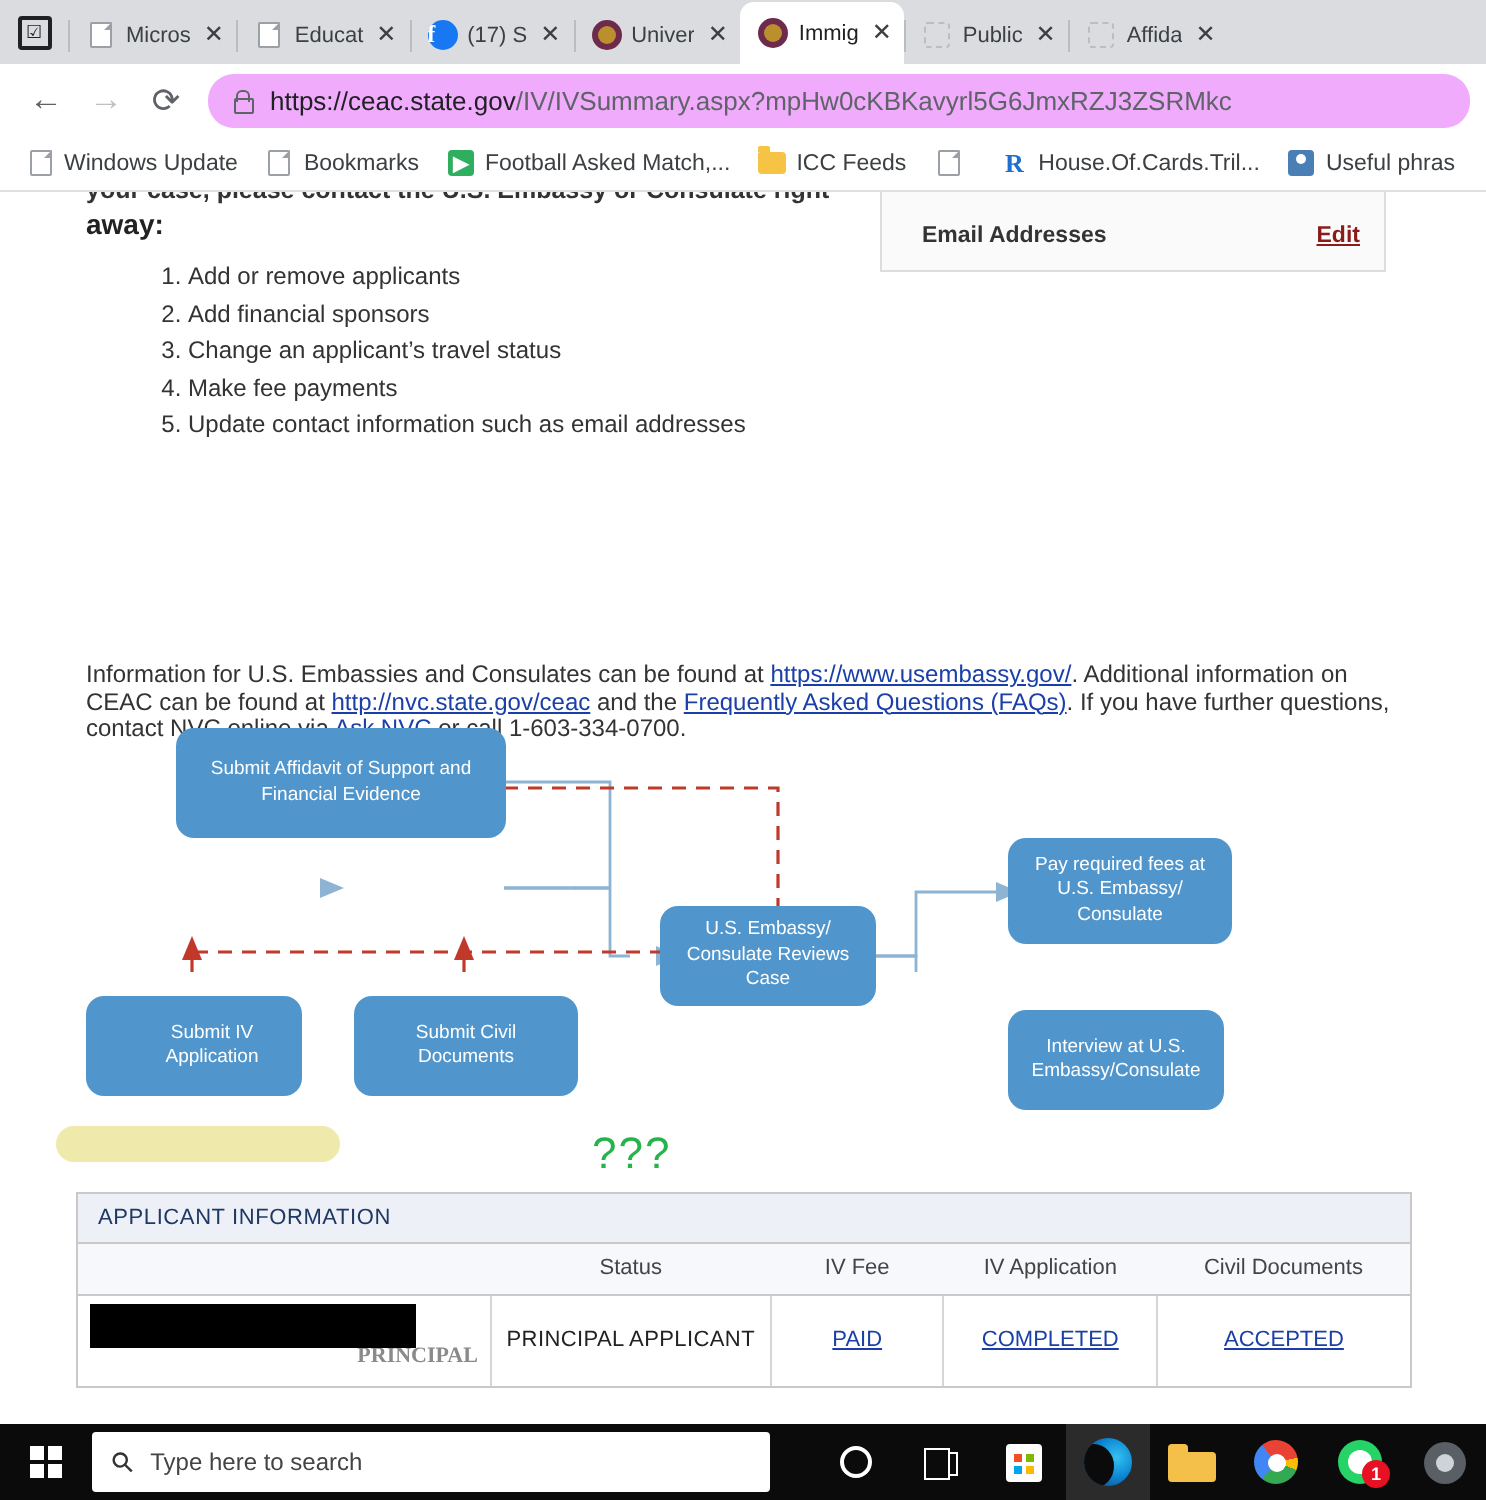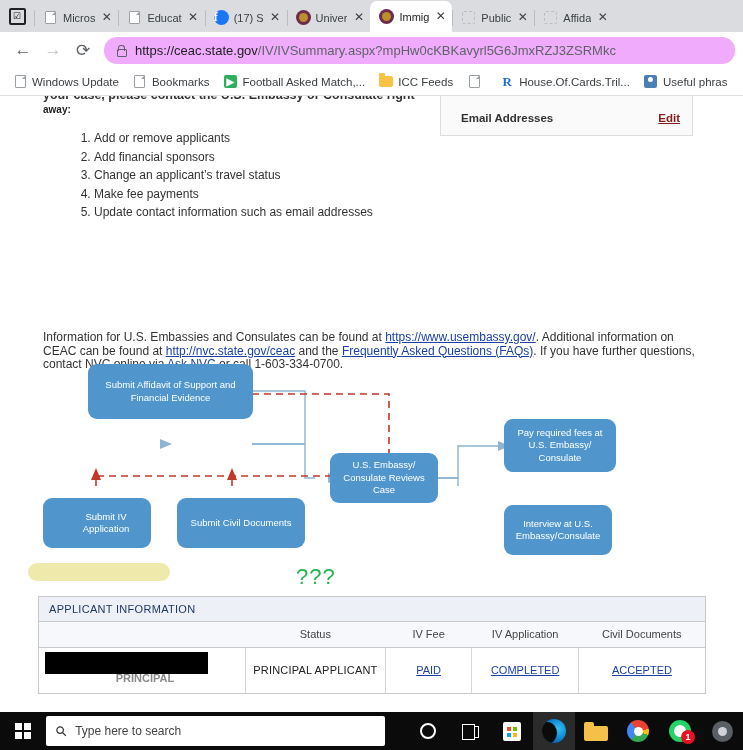--- a/index.html
+++ b/index.html
@@ -118,21 +118,21 @@
     background: #ffffff; overflow: hidden;
   }
   .clip-top {
     position:absolute; top:0; left:0; width:743px; height:10px; overflow:hidden;
   }
   .clip-top .cut {
     position:absolute; top:-8px; left:43px; font-size: 12.5px; color:#333; font-weight:bold;
     white-space: nowrap;
   }
   .intro-away {
-    position:absolute; left:43px; top:8px; font-size:10px; font-weight:bold; color:#222;
+    position:absolute; left:43px; top:8px; font-size:14px; font-weight:bold; color:#222;
   }
   .steps {
     position:absolute; left:80px; top:33px; font-size:12px; color:#333; line-height:18.5px;
   }
   .steps li { list-style: decimal; margin-left: 14px; }
 
   .para {
     position:absolute; left:43px; top:235px; width: 660px;
     font-size:12px; color:#333; line-height:13.5px;
   }
@@ -176,21 +176,21 @@
   }
   .apptable table { width:100%; border-collapse: collapse; }
   .apptable th {
     font-size: 11px; font-weight: normal; color: #444; text-align:center;
     padding: 6px 4px; background:#f6f8fb; border-bottom:1px solid #c9c9c9; line-height:13px;
   }
   .apptable td {
     border-left:1px solid #d6d6d6; padding: 7px 6px; text-align:center;
     font-size: 11px; color:#222; vertical-align: middle; height: 45px;
   }
-  .apptable td:first-child { border-left:none; text-align:center; position:relative; }
+  .apptable td:first-child { border-left:none; text-align:right; position:relative;font-family:Liberation Serif, serif; }
   .apptable a.link { color:#1a3fa8; text-decoration: underline; font-weight:normal; font-size:11px; }
   .redact {
     position:absolute; left:6px; top:4px; width: 163px; height: 22px; background:#000;
   }
   .applicant-role { font-size: 11px; color:#8a8a8a; font-weight:bold; padding-left:6px; margin-top:16px; display:block; }
   .status-cell { font-size: 11px; letter-spacing:.2px; }
 
   
   .taskbar {
     position:absolute; left:0; top:712px; width:743px; height:38px; background:#0b0b0b;
@@ -426,21 +426,21 @@
           <polygon points="178,292 200,282 200,302" fill="#25b34b"></polygon>
         </g>
       </svg>
 
       <div class="fbox" style="left:88px;top:78px;width:165px;height:55px;">
         <span>Submit Affidavit of Support and Financial Evidence</span>
       </div>
       <div class="fbox" style="left:43px;top:212px;width:108px;height:50px;padding-left:24px;">
         <span>Submit IV Application</span>
       </div>
-      <div class="fbox" style="left:177px;top:212px;width:128px;height:50px;">
+      <div class="fbox" style="left:177px;top:212px;width:112px;height:50px;">
         <span>Submit Civil Documents</span>
       </div>
       <div class="fbox" style="left:504px;top:133px;width:112px;height:53px;">
         <span>Pay required fees at U.S. Embassy/ Consulate</span>
       </div>
       <div class="fbox" style="left:330px;top:167px;width:108px;height:50px;">
         <span>U.S. Embassy/ Consulate Reviews Case</span>
       </div>
       <div class="fbox" style="left:504px;top:219px;width:108px;height:50px;">
         <span>Interview at U.S. Embassy/Consulate</span>

